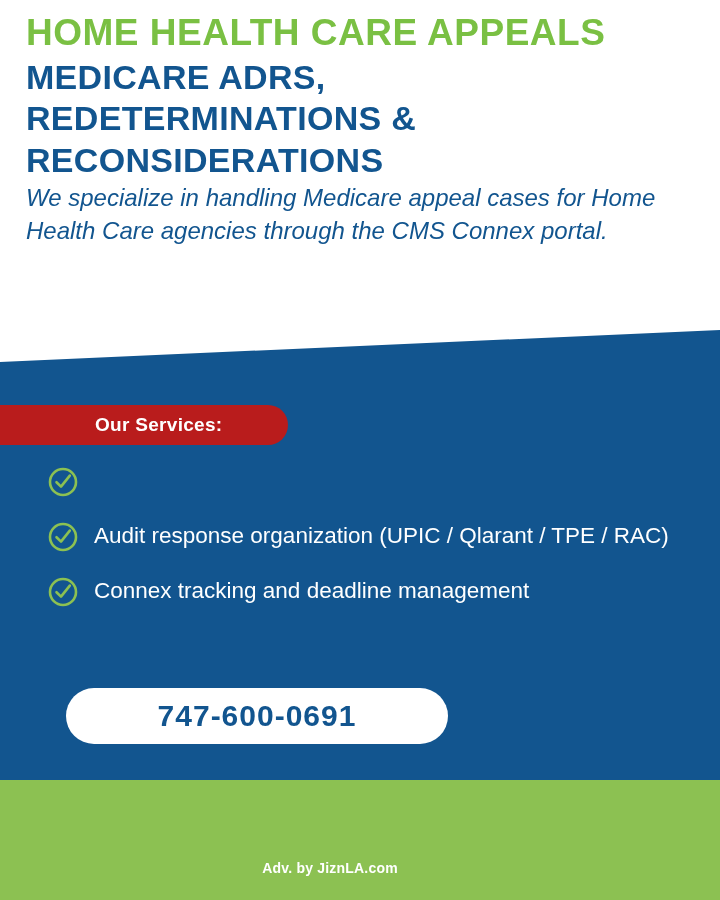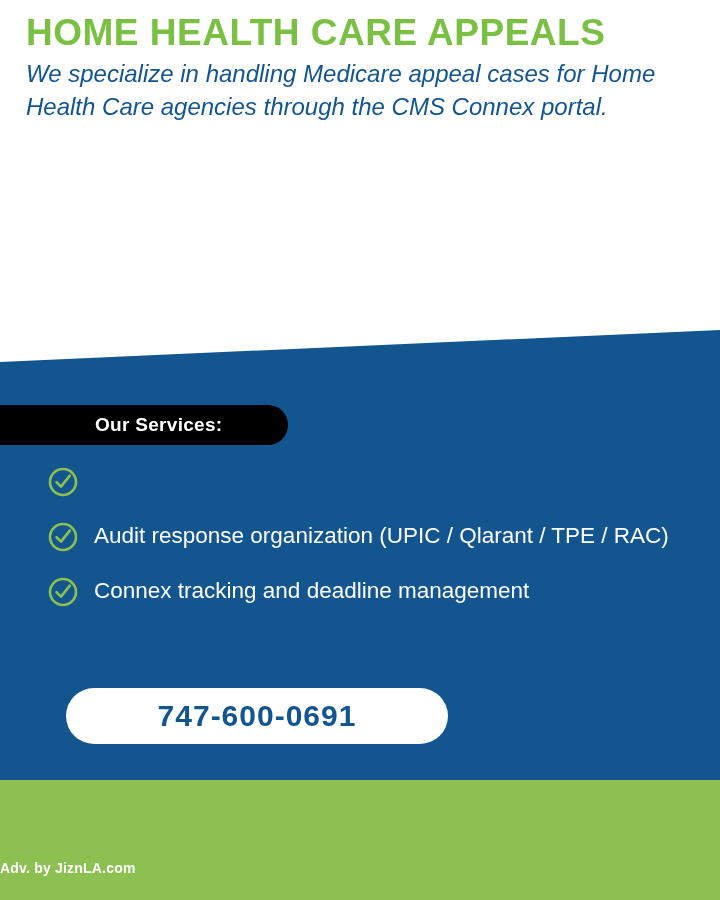--- a/index.html
+++ b/index.html
@@ -67,21 +67,21 @@
     clip-path: polygon(0 32px, 720px 0, 720px 450px, 0 450px);
   }
 
   
   .services-tab {
     position: absolute;
     left: 0;
     top: 405px;
     width: 288px;
     height: 40px;
-    background: #000000;
+    background: #b91c1c;
     border-top-right-radius: 20px;
     border-bottom-right-radius: 20px;
     display: flex;
     align-items: center;
     padding-left: 95px;
     box-sizing: border-box;
   }
   .services-tab span {
     color: #ffffff;
     font-size: 19px;
@@ -142,34 +142,39 @@
     top: 780px;
     width: 720px;
     height: 120px;
     background: #8cc152;
   }
   .footer-text {
     position: absolute;
     left: 0;
     top: 860px;
     width: 660px;
-    text-align: left;
+    text-align: center;
     color: #ffffff;
     font-size: 14px;
     font-weight: bold;
     letter-spacing: 0.2px;
   }
 </style>
 </head>
 <body>
 
 <div class="flyer">
 
   <div class="top">
     <div class="headline-green">HOME HEALTH CARE APPEALS</div>
+    <div class="headline-blue">
+      <div>MEDICARE ADRS,</div>
+      <div>REDETERMINATIONS &amp;</div>
+      <div>RECONSIDERATIONS</div>
+    </div>
     <div class="subtext">We specialize in handling Medicare appeal cases for Home Health Care agencies through the CMS Connex portal.</div>
   </div>
 
   <div class="blue-body"></div>
 
   <div class="services-tab">
     <span>Our Services:</span>
   </div>
 
   <div class="services-list">

